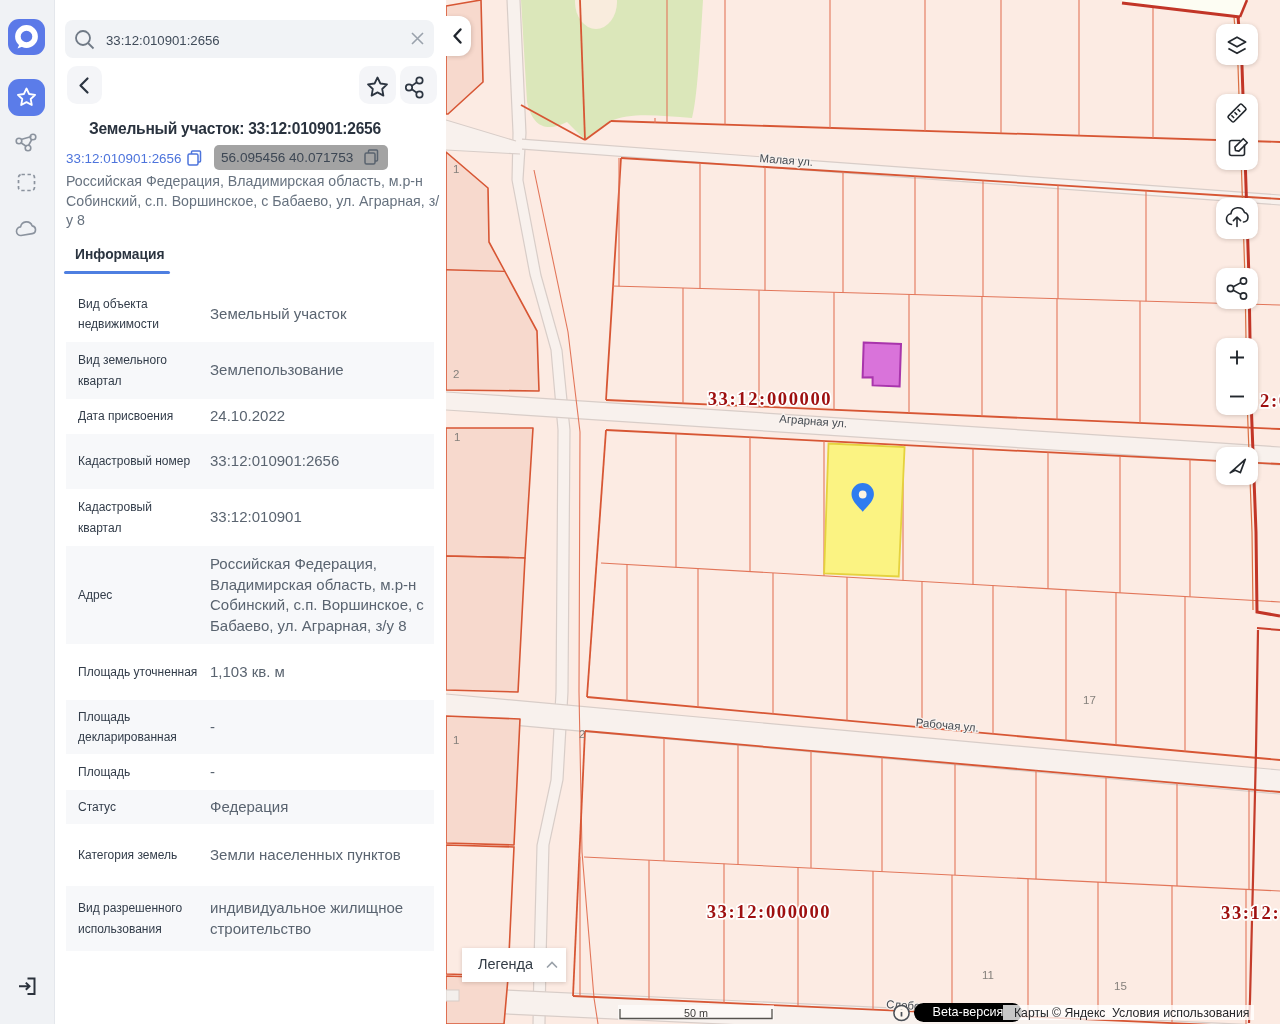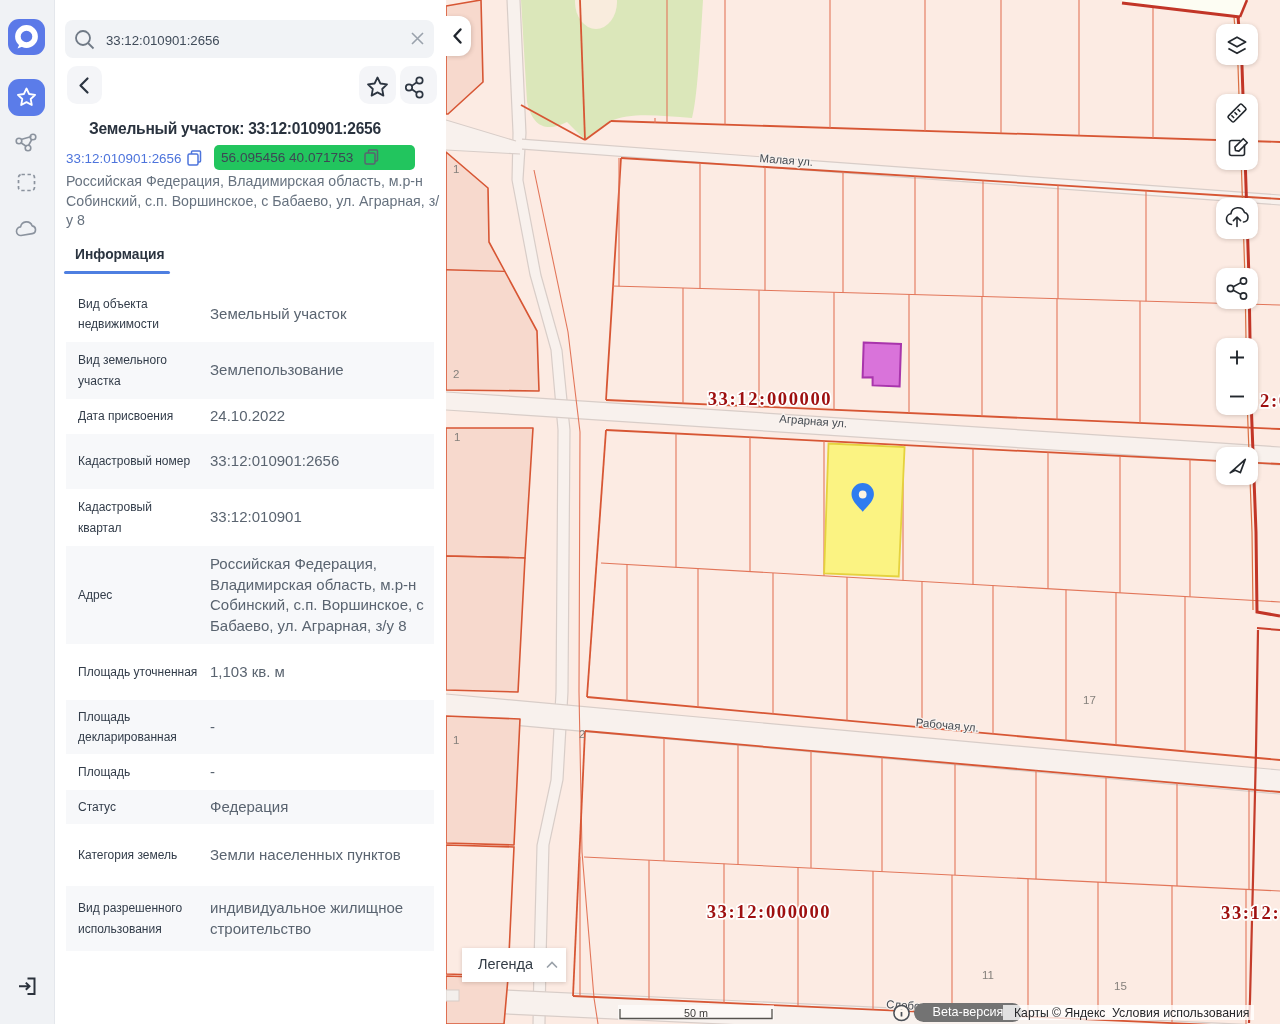--- a/index.html
+++ b/index.html
@@ -16,22 +16,22 @@
   
   #panel { left:55px; top:0; width:391px; height:1024px; background:#fff; }
   #searchbox { position:absolute; left:10px; top:20px; width:369px; height:38px;
     background:#f1f3f6; border-radius:8px; }
   #searchtext { position:absolute; left:51px; top:33px; font-size:13.2px; color:#414c5a; }
   .panelbtn { position:absolute; background:#f4f5f8; border-radius:10px; }
   #title { position:absolute; left:11px; top:120px; font-size:15.6px; font-weight:700;
     color:#29323e; letter-spacing:-0.25px;margin-left:23px; }
   #linkrow { position:absolute; left:11px; top:145px; height:25px; }
   #bluelink { position:absolute; left:0; top:6px; font-size:13.4px; color:#4d74dc; }
-  #coordchip { position:absolute; left:148px; top:0px; width:201px; height:25px;
-    background:#22c55e; border-radius:5px; }
+  #coordchip { position:absolute; left:148px; top:0px; width:174px; height:25px;
+    background:#a3a3a3; border-radius:5px; }
   #coordtext { position:absolute; left:7px; top:5px; font-size:13.6px; color:#3d4754; }
   #address { position:absolute; left:11px; top:172px; width:380px; white-space:nowrap; font-size:14.2px;
     line-height:19.7px; color:#67727f; }
   #tabname { position:absolute; left:20px; top:247px; font-size:13.8px; font-weight:700; color:#2b3440; }
   #tabline { position:absolute; left:9px; top:271px; width:106px; height:3px; background:#4e7fe1; border-radius:2px; }
 
   .row { position:absolute; left:11px; width:368px; display:flex; align-items:center; }
   .row.g { background:#f7f8fa; }
   .rl { position:absolute; left:12px; width:120px; font-size:12px; line-height:20.5px; color:#323c49; }
   .rv { position:absolute; left:144px; width:220px; font-size:15px; line-height:20.5px; color:#5a6470; }
@@ -116,21 +116,21 @@
     <div id="address">Российская Федерация, Владимирская область, м.р-н<br>Собинский, с.п. Воршинское, с Бабаево, ул. Аграрная, з/<br>у 8</div>
 
     <div id="tabname">Информация</div>
     <div id="tabline"></div>
 
     <div class="row" style="top:286px; height:56px;">
         <div class="rl">Вид объекта недвижимости</div>
         <div class="rv">Земельный участок</div>
       </div>
     <div class="row g" style="top:342px; height:57px;">
-        <div class="rl">Вид земельного участка</div>
+        <div class="rl">Вид земельного квартал</div>
         <div class="rv">Землепользование</div>
       </div>
     <div class="row" style="top:399px; height:35px;">
         <div class="rl">Дата присвоения</div>
         <div class="rv">24.10.2022</div>
       </div>
     <div class="row g" style="top:434px; height:55px;">
         <div class="rl">Кадастровый номер</div>
         <div class="rv">33:12:010901:2656</div>
       </div>
@@ -367,20 +367,20 @@
       <svg class="abs" style="left:84px; top:12px" width="12" height="10">
         <path d="M1.5 7 L6 2.5 L10.5 7" fill="none" stroke="#9aa1a9" stroke-width="1.7" stroke-linecap="round"></path>
       </svg>
     </div>
 
     
     <svg class="abs" style="left:446px; top:1002px" width="24" height="22">
       <circle cx="9.5" cy="11" r="7.6" fill="#fdf6ef" stroke="#4a4f56" stroke-width="1.5"></circle>
       <path d="M9.5 7.2 v0.4 M9.5 10 v4.6" stroke="#4a4f56" stroke-width="1.7"></path>
     </svg>
-    <div class="abs" style="left:468px; top:1003px; width:108px; height:19px; background:#737373;
+    <div class="abs" style="left:468px; top:1003px; width:108px; height:19px; background:#000000;
          border-radius:9.5px; color:#fff; font-size:12.6px; text-align:center; line-height:19px;">Beta-версия</div>
     <div class="abs" style="left:557px; top:1005px; width:251px; height:15px; background:rgba(255,255,255,.78);"></div>
     <div class="abs" style="left:568px; top:1006px; font-size:12.2px; color:#26282b;">Карты © Яндекс</div>
     <div class="abs" style="left:666px; top:1006px; font-size:12.4px; color:#26282b;">Условия использования</div>
   </div>
 
 </div>
 
 </body></html>

